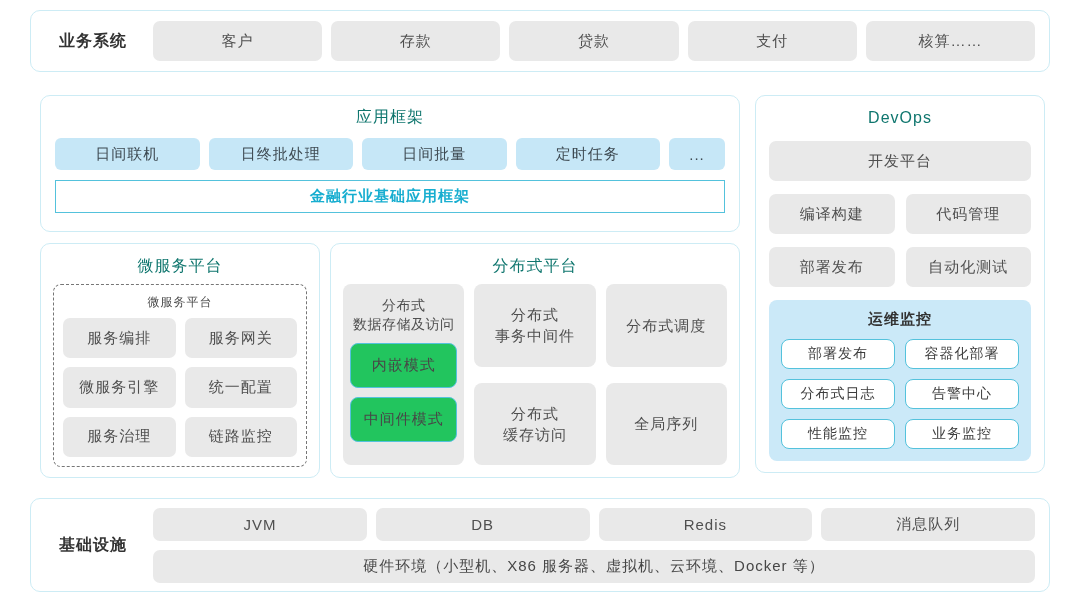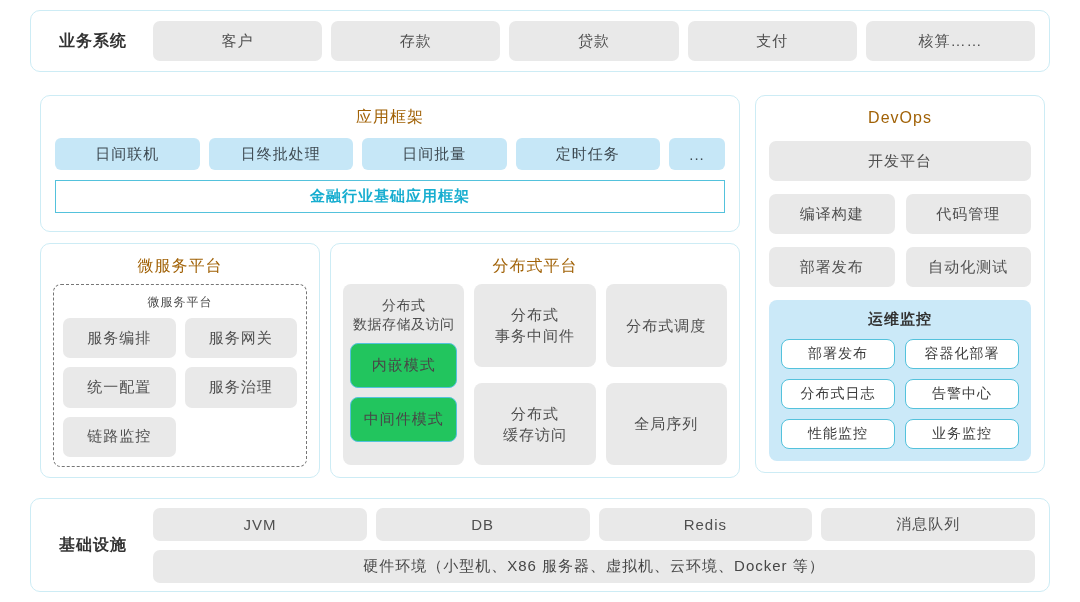--- a/index.html
+++ b/index.html
@@ -1,20 +1,20 @@
 <!DOCTYPE html>
 <html><head>
 <meta charset="utf-8">
 <style>
   html,body{margin:0;padding:0;background:#ffffff;}
   .canvas{position:relative;width:1080px;height:602px;background:#ffffff;
           font-family:"Liberation Sans","DejaVu Sans",sans-serif;color:#3a3a3a;overflow:hidden;}
   .panel{position:absolute;background:#ffffff;border:1.5px solid #cdecf5;border-radius:10px;box-sizing:border-box;}
   .side-label{flex:0 0 96px;text-align:center;font-size:16px;font-weight:700;color:#333333;letter-spacing:1px;}
-  .panel-title{text-align:center;font-size:16px;color:#a16207;line-height:20px;letter-spacing:1px;}
+  .panel-title{text-align:center;font-size:16px;color:#0f766e;line-height:20px;letter-spacing:1px;}
   .grey-btn{background:#e9e9e9;border-radius:7px;display:flex;align-items:center;justify-content:center;
             color:#4f4f4f;font-size:15px;letter-spacing:1px;box-sizing:border-box;}
 
   
   .top-panel{left:30px;top:10px;width:1020px;height:62px;display:flex;align-items:center;padding:0 14px;}
   .top-row{flex:1;display:flex;gap:9px;margin-left:12px;justify-content:center;}
   .top-row .grey-btn{flex:1;height:40px;}
 
   
   .appfw{left:40px;top:95px;width:700px;height:137px;padding:11px 14px 0;}
@@ -93,20 +93,21 @@
     <div class="base-box">金融行业基础应用框架</div>
   </section>
 
   <section class="panel micro">
     <div class="panel-title">微服务平台</div>
     <div class="dashed-box">
       <div class="dashed-title">微服务平台</div>
       <div class="micro-grid">
         <div class="grey-btn">服务编排</div>
         <div class="grey-btn">服务网关</div>
+        <div class="grey-btn">微服务引擎</div>
         <div class="grey-btn">统一配置</div>
         <div class="grey-btn">服务治理</div>
         <div class="grey-btn">链路监控</div>
       </div>
     </div>
   </section>
 
   <section class="panel dist">
     <div class="panel-title">分布式平台</div>
     <div class="dist-grid">

